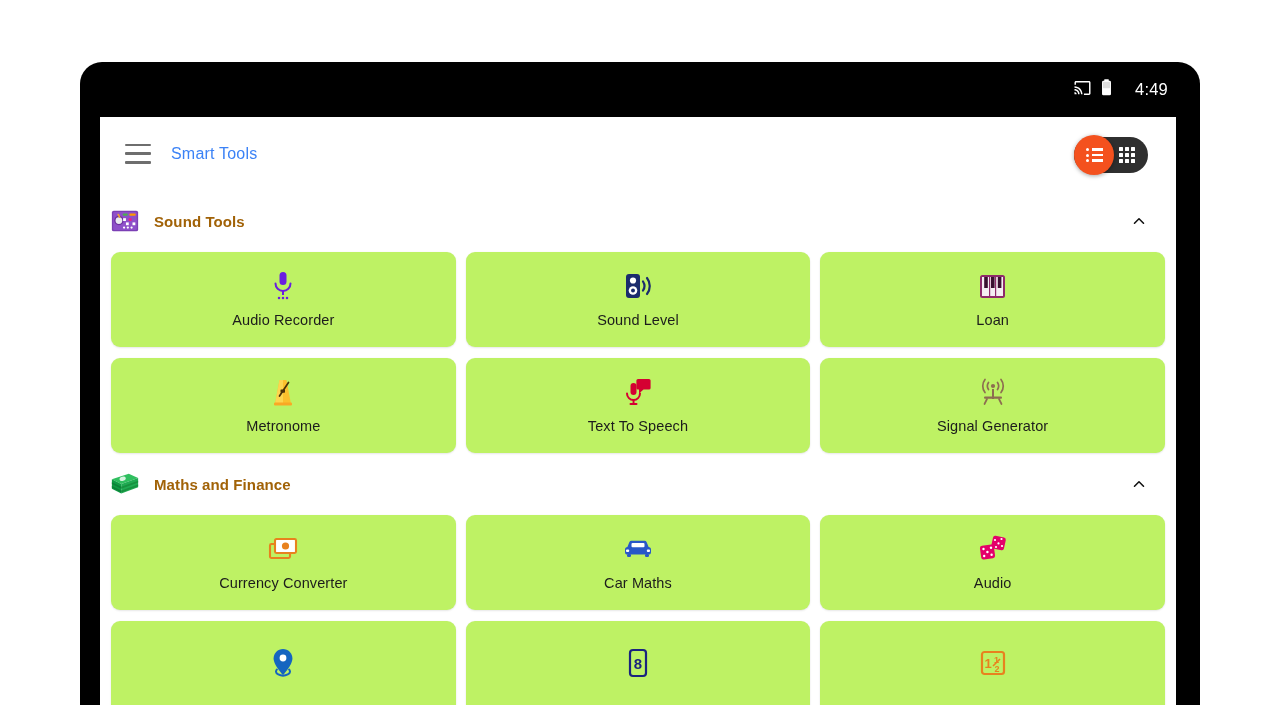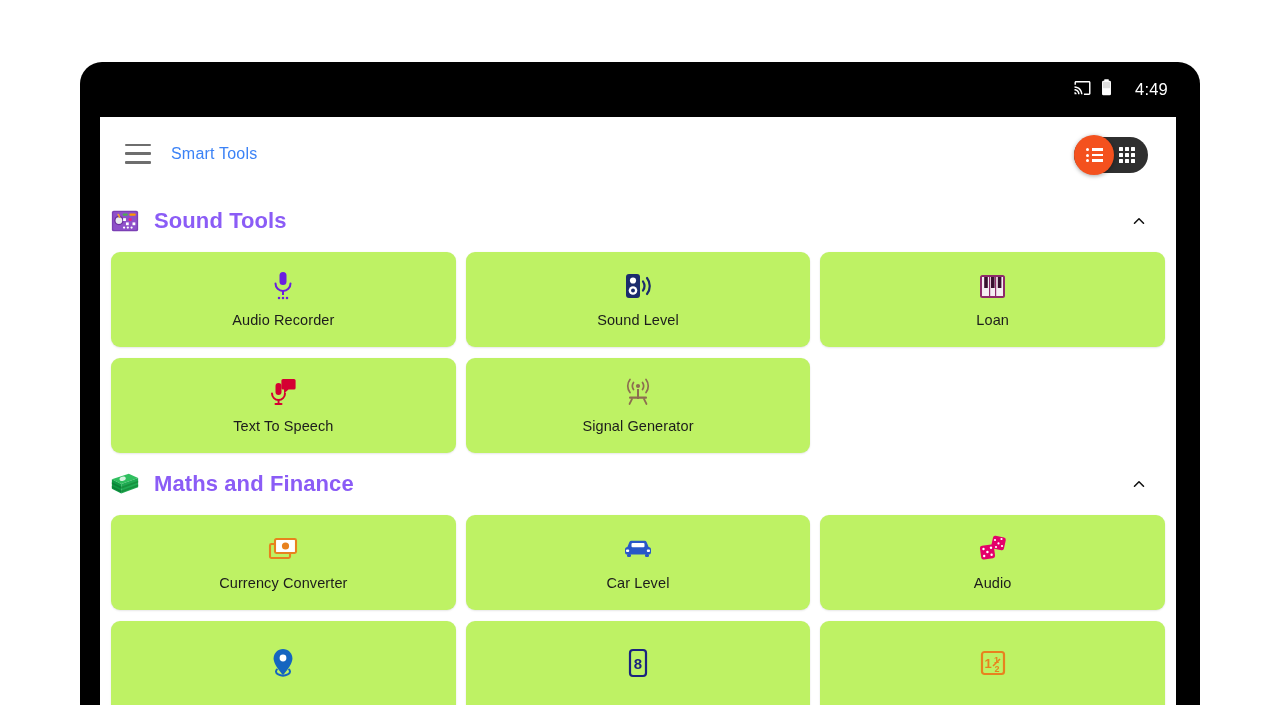--- a/index.html
+++ b/index.html
@@ -188,23 +188,23 @@
   }
 
   .section-emoji {
     width: 30px;
     height: 30px;
     flex: none;
     margin-right: 14px;
   }
 
   .section-title {
-    font-size: 22px;
+    font-size: 15px;
     font-weight: bold;
-    color: #8b5cf6;
+    color: #a16207;
     letter-spacing: 0.1px;
     font-family: "Liberation Sans", sans-serif;
   }
 
   .chevron {
     margin-left: auto;
     width: 18px;
     height: 18px;
     flex: none;
   }
@@ -380,20 +380,32 @@
                 <rect x="10" y="3" width="1.2" height="19" fill="#8e2a6b"></rect>
                 <rect x="16" y="3" width="1.2" height="19" fill="#8e2a6b"></rect>
                 <rect x="5.2" y="3" width="3.6" height="11" fill="#3a1030"></rect>
                 <rect x="12" y="3" width="3.6" height="11" fill="#3a1030"></rect>
                 <rect x="18.8" y="3" width="3.6" height="11" fill="#3a1030"></rect>
               </svg>
             </span>
             <span class="tool-label">Loan</span>
           </div>
 
+          <div class="tool-card">
+            <span class="tool-icon">
+              <svg width="26" height="30" viewBox="0 0 26 30">
+                <path d="M9.5 3 L16.5 3 L21 27 L5 27 Z" fill="#fbc02d"></path>
+                <path d="M9.5 3 L13 3 L13 27 L5 27 Z" fill="#fdd54f"></path>
+                <rect x="4" y="25.5" width="18" height="3" rx="1" fill="#f9a825"></rect>
+                <path d="M18.5 5.5 L9.5 19" stroke="#4a3208" stroke-width="1.7" stroke-linecap="round"></path>
+                <rect x="10.5" y="12.5" width="4.5" height="3.2" rx="0.6" fill="#4a3208"></rect>
+              </svg>
+            </span>
+            <span class="tool-label">Metronome</span>
+          </div>
 
           <div class="tool-card">
             <span class="tool-icon">
               <svg width="28" height="30" viewBox="0 0 28 30">
                 <rect x="6.5" y="6" width="6" height="12" rx="3" fill="#d50032"></rect>
                 <path d="M3 16.5a6.5 6.5 0 0 0 13 0" stroke="#d50032" stroke-width="2" fill="none" stroke-linecap="round"></path>
                 <rect x="8.6" y="22" width="1.9" height="5" fill="#d50032"></rect>
                 <rect x="5.5" y="26" width="8" height="2" rx="1" fill="#d50032"></rect>
                 <path d="M14 2 h11 a1.6 1.6 0 0 1 1.6 1.6 v7.4 a1.6 1.6 0 0 1 -1.6 1.6 h-5.5 l-4.5 3.8 v-3.8 h-1 a1.6 1.6 0 0 1 -1.6 -1.6 v-7.4 A1.6 1.6 0 0 1 14 2z" fill="#d50032"></path>
               </svg>
@@ -457,21 +469,21 @@
               <svg width="30" height="22" viewBox="0 0 30 22">
                 <path d="M4 10 L6.3 4.2 A2.4 2.4 0 0 1 8.6 2.8 h12.8 a2.4 2.4 0 0 1 2.3 1.4 L26 10 Z" fill="#2858c8"></path>
                 <rect x="2" y="9" width="26" height="7.5" rx="2.6" fill="#2858c8"></rect>
                 <rect x="8.5" y="5" width="13" height="4.2" rx="1" fill="#ffffff"></rect>
                 <rect x="4" y="16" width="4" height="3" rx="1.2" fill="#2858c8"></rect>
                 <rect x="22" y="16" width="4" height="3" rx="1.2" fill="#2858c8"></rect>
                 <rect x="3" y="11.5" width="3.2" height="2.4" rx="1" fill="#ffffff"></rect>
                 <rect x="23.8" y="11.5" width="3.2" height="2.4" rx="1" fill="#ffffff"></rect>
               </svg>
             </span>
-            <span class="tool-label">Car Level</span>
+            <span class="tool-label">Car Maths</span>
           </div>
 
           <div class="tool-card">
             <span class="tool-icon">
               <svg width="30" height="28" viewBox="0 0 30 28">
                 <rect x="14" y="1.5" width="13" height="13" rx="2.2" fill="#e4006a" transform="rotate(12 20.5 8)"></rect>
                 <circle cx="17" cy="5" r="1.1" fill="#ffffff"></circle>
                 <circle cx="23.5" cy="4" r="1.1" fill="#ffffff"></circle>
                 <circle cx="20.5" cy="8.4" r="1.1" fill="#ffffff"></circle>
                 <circle cx="18" cy="12" r="1.1" fill="#ffffff"></circle>

